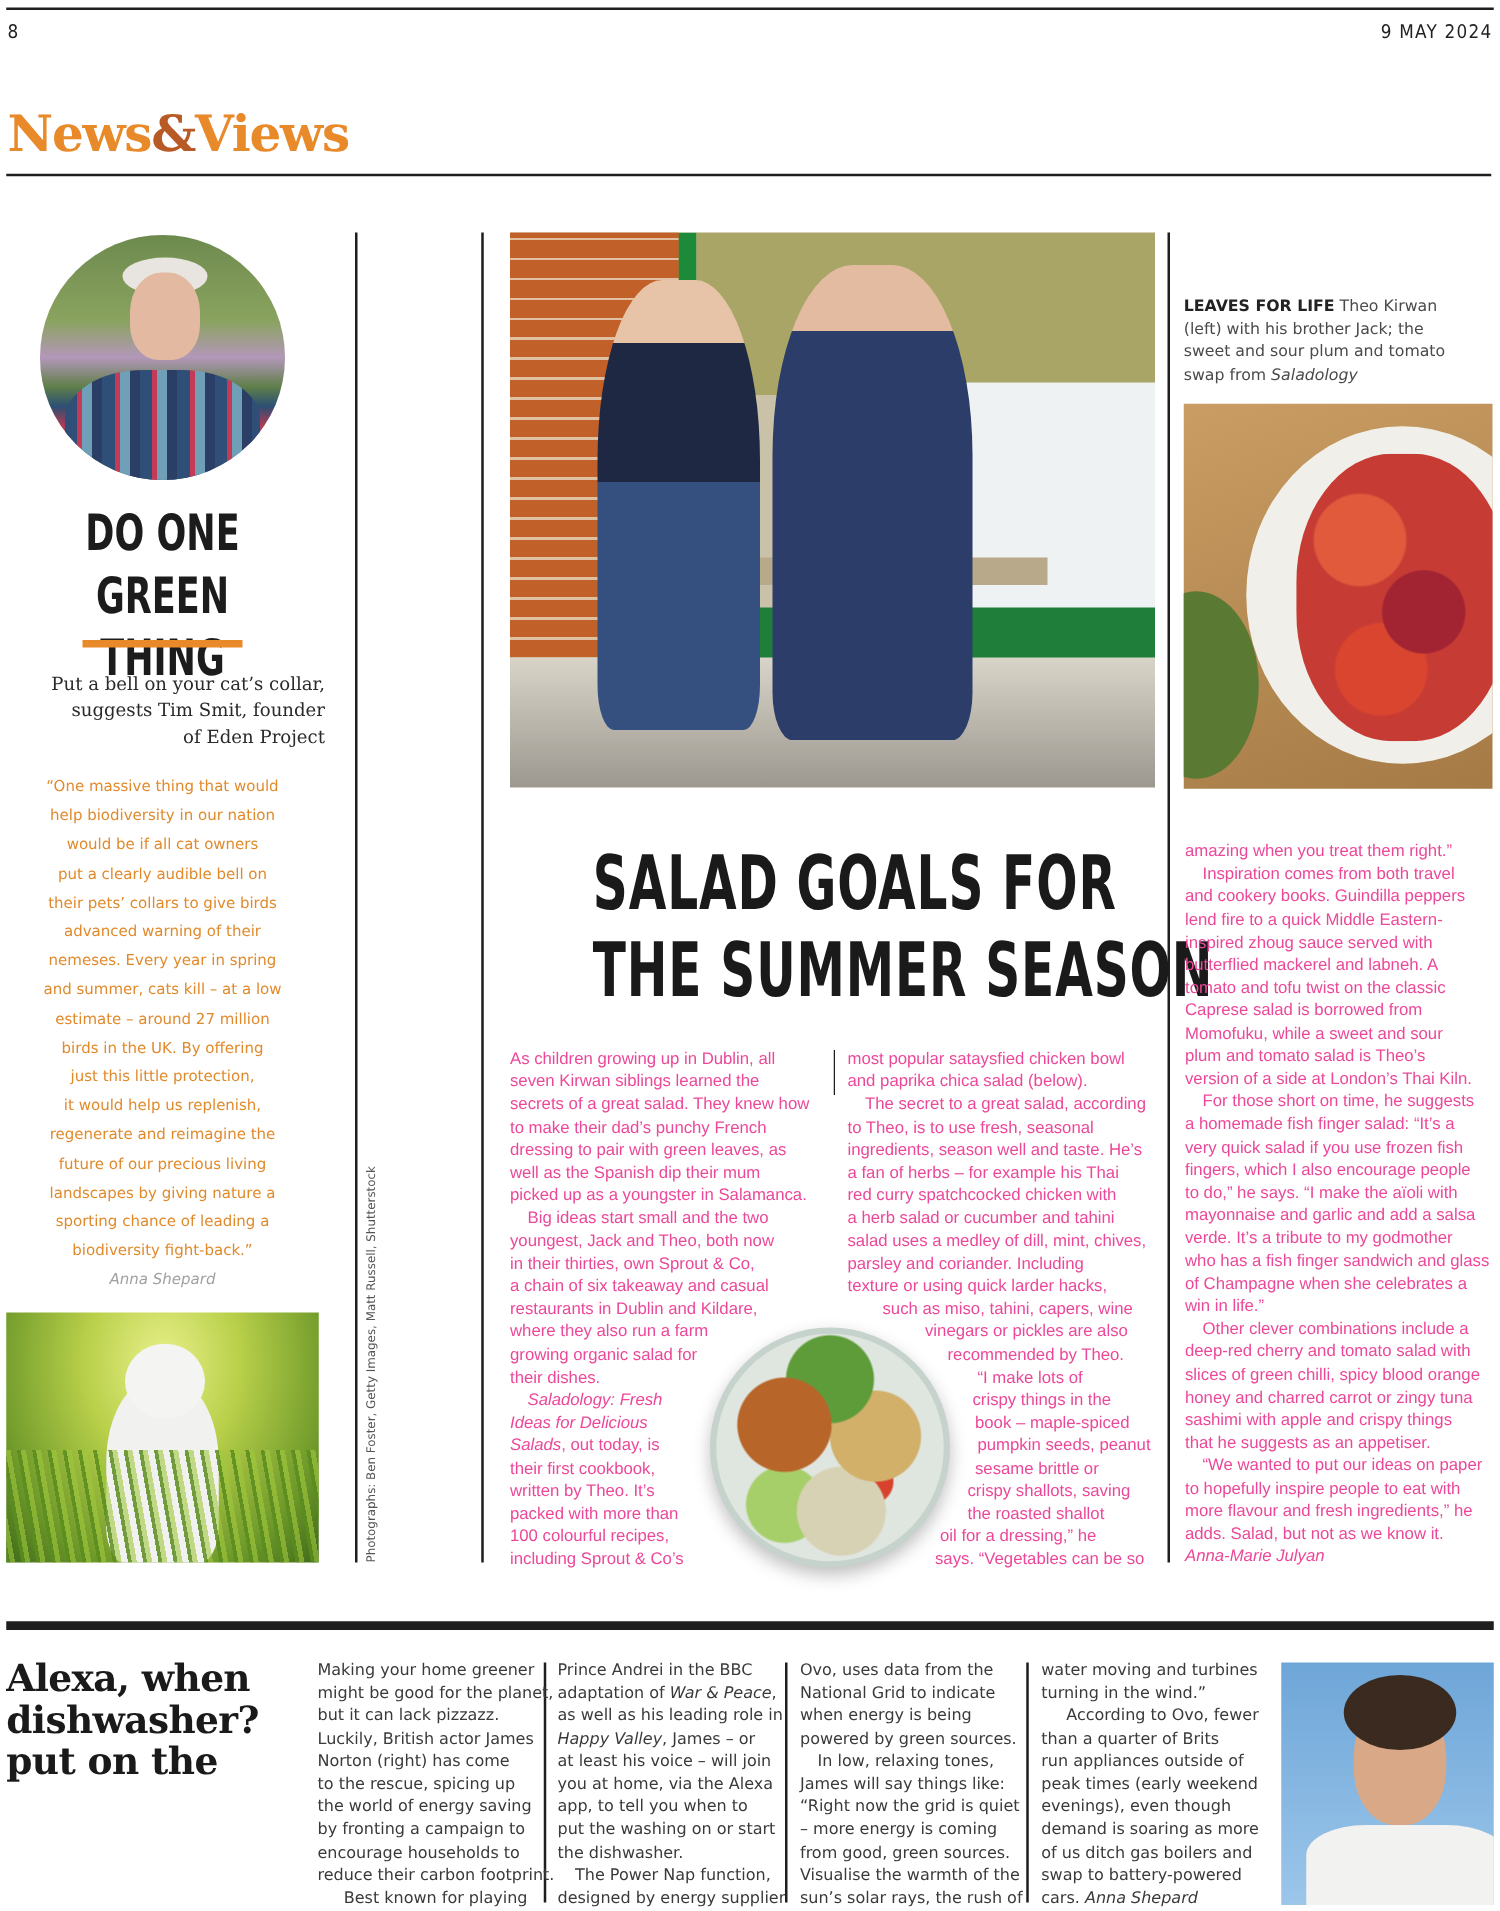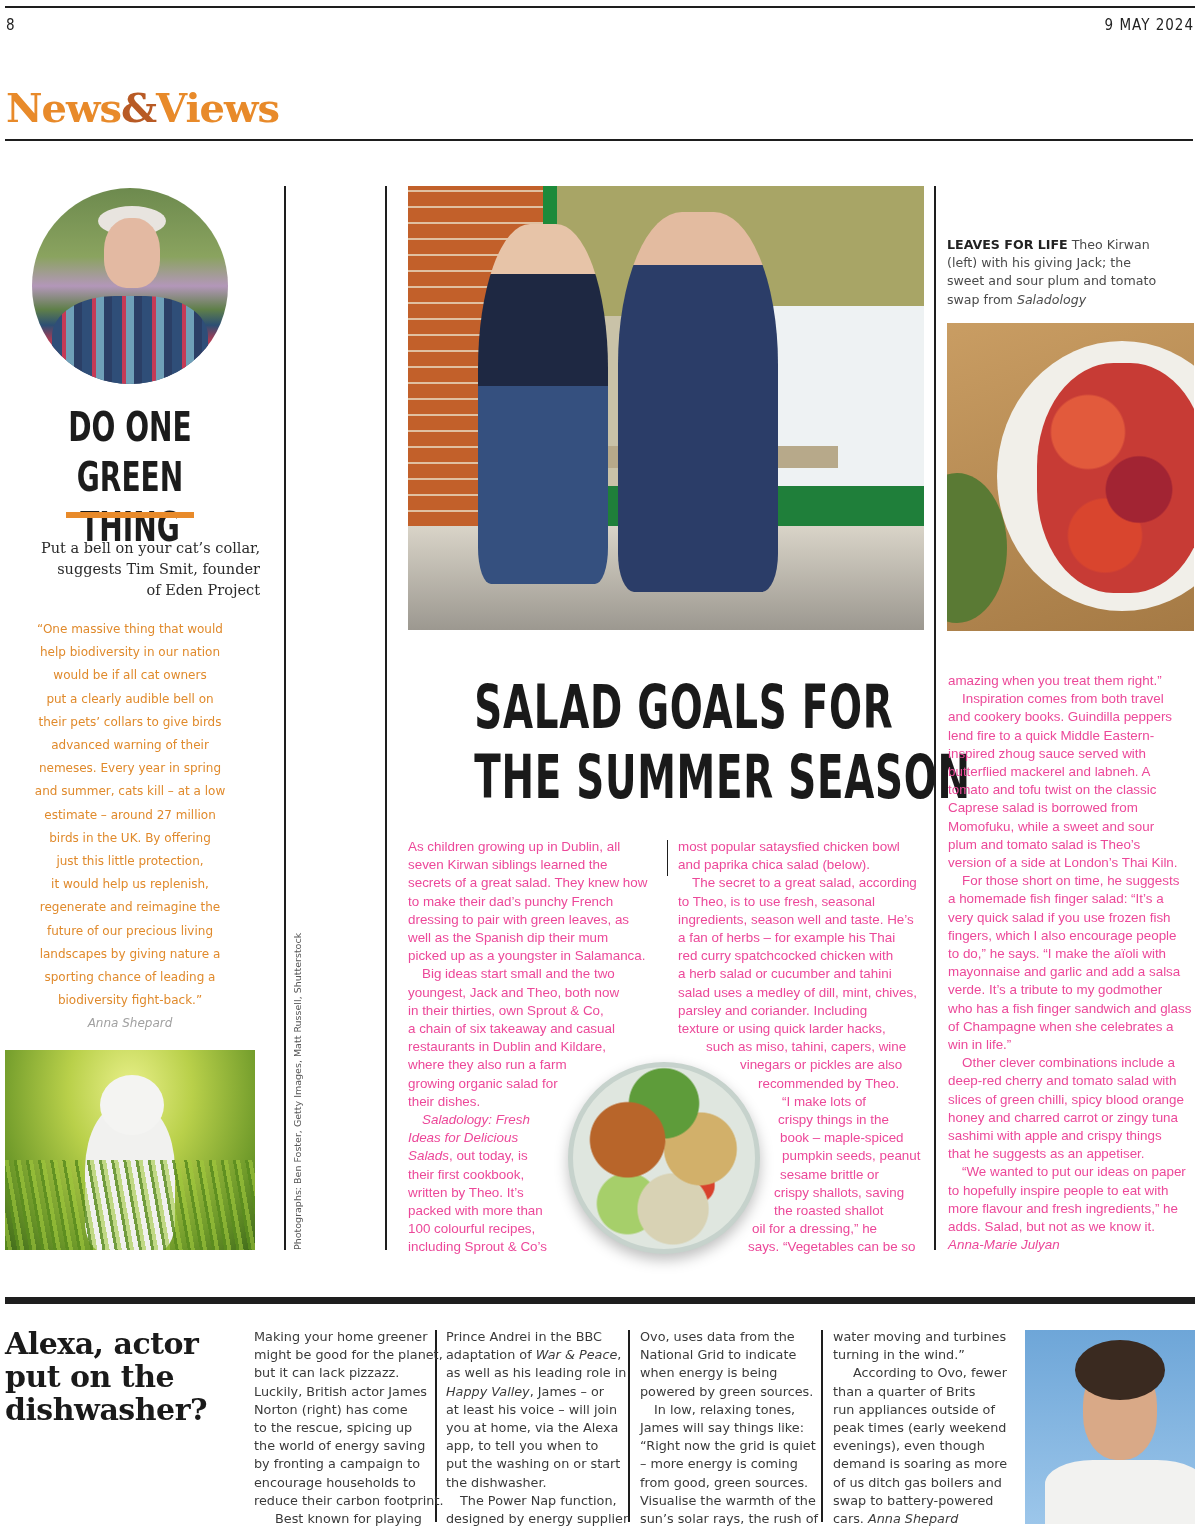--- a/index.html
+++ b/index.html
@@ -152,21 +152,21 @@
   <div class="green-frame"></div>
   <div class="pavement"></div>
   <div class="bench"></div>
   <div class="man1"></div>
   <div class="man2"></div>
 </div>
 
 <div class="abs caption">
   <span class="kicker">LEAVES FOR LIFE</span>
   <span>Theo Kirwan</span><br>
-  <span>(left) with his giving Jack; the</span><br>
+  <span>(left) with his brother Jack; the</span><br>
   <span>sweet and sour plum and tomato</span><br>
   <span>swap from </span><em>Saladology</em>
 </div>
 <div class="abs photo-salad">
   <div class="bowl"></div>
   <div class="plate"></div>
   <div class="fruit"></div>
 </div>
 
 <div class="abs headline">
@@ -255,23 +255,23 @@
     <span class="line" style="padding-left: 14px;">“We wanted to put our ideas on paper</span>
     <span class="line">to hopefully inspire people to eat with</span>
     <span class="line">more flavour and fresh ingredients,” he</span>
     <span class="line">adds. Salad, but not as we know it.</span>
     <span class="line" style="font-style: italic;">Anna-Marie Julyan</span>
   </div>
 <div class="abs bowl-photo"></div>
 
 <div class="rule" style="left:5px;top:1297px;width:1190px;height:7px;"></div>
 <div class="abs alexa-head">
-  <span class="line">Alexa, actor</span>
+  <span class="line">Alexa, when</span>
+  <span class="line">dishwasher?</span>
   <span class="line">put on the</span>
-  <span class="line">dishwasher?</span>
 </div>
 <div class="rule" style="left:435px;top:1330px;width:2px;height:192px;"></div>
 <div class="rule" style="left:628px;top:1330px;width:2px;height:192px;"></div>
 <div class="rule" style="left:821px;top:1330px;width:2px;height:192px;"></div>
 
 <div class="abs bb b1" id="b1">
     <span class="line">Making your home greener</span>
     <span class="line">might be good for the planet,</span>
     <span class="line">but it can lack pizzazz.</span>
     <span class="line">Luckily, British actor James</span>

